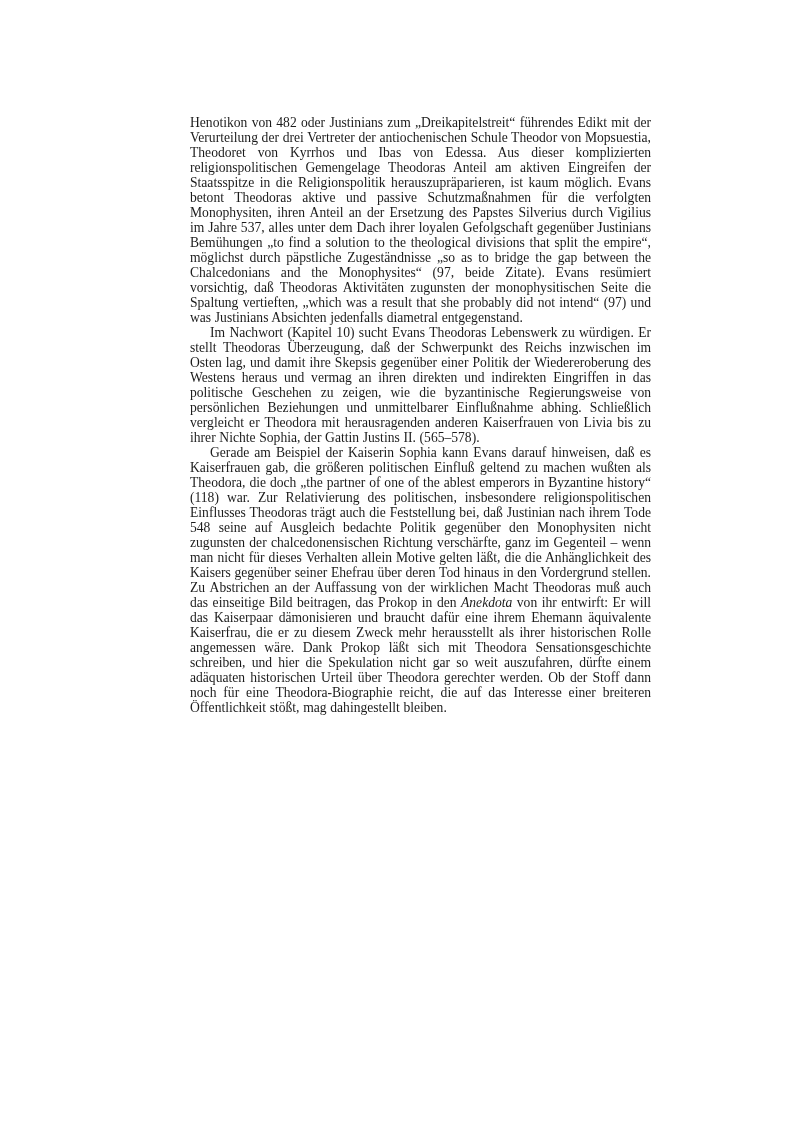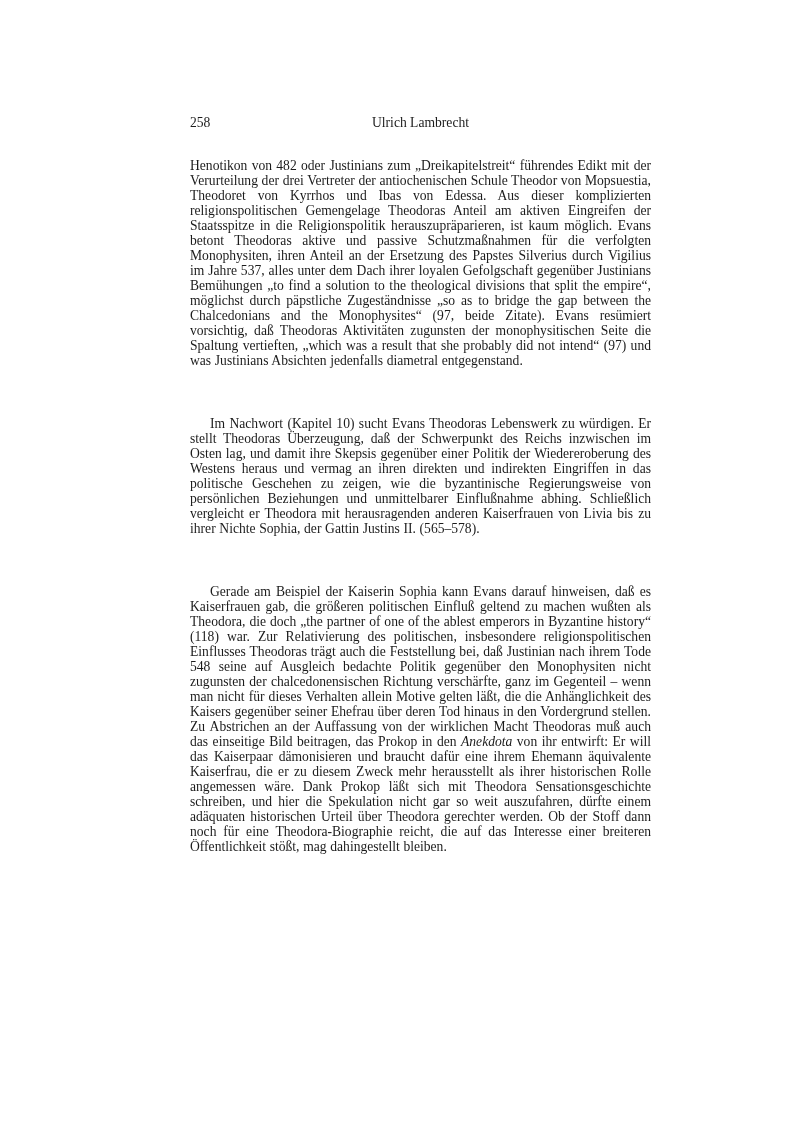--- a/index.html
+++ b/index.html
@@ -38,35 +38,30 @@
       margin: 0;
       font-size: 13.6px;
       line-height: 15px;
       text-align: justify;
       hyphens: auto;
       -webkit-hyphens: auto;
       word-spacing: 0.02em;
     }
     .body-text p.indent {
       text-indent: 20px;
-      margin-top: 48px;
     }
     .body-text i {
     }
   </style>
 </head>
 <body>
 
 <div class="page">
   <div class="text-block">
 
-    <div class="running-header">
-      <span class="page-number">258</span>
-      <span class="header-author">Ulrich Lambrecht</span>
-    </div>
 
     <div class="body-text">
       <p>Henotikon von 482 oder Justinians zum „Dreikapitelstreit“ führendes Edikt mit der Verurteilung der drei Vertreter der antiochenischen Schule Theodor von Mopsuestia, Theodoret von Kyrrhos und Ibas von Edessa. Aus dieser komplizierten religionspolitischen Gemengelage Theodoras Anteil am aktiven Eingreifen der Staatsspitze in die Religionspolitik herauszupräparieren, ist kaum möglich. Evans betont Theodoras aktive und passive Schutzmaßnahmen für die verfolgten Monophysiten, ihren Anteil an der Ersetzung des Papstes Silverius durch Vigilius im Jahre 537, alles unter dem Dach ihrer loyalen Gefolgschaft gegenüber Justinians Bemühungen „to find a solution to the theological divisions that split the empire“, möglichst durch päpstliche Zugeständnisse „so as to bridge the gap between the Chalcedonians and the Monophysites“ (97, beide Zitate). Evans resümiert vorsichtig, daß Theodoras Aktivitäten zugunsten der monophysitischen Seite die Spaltung vertieften, „which was a result that she probably did not intend“ (97) und was Justinians Absichten jedenfalls diametral entgegenstand.</p>
 
       <p class="indent">Im Nachwort (Kapitel 10) sucht Evans Theodoras Lebenswerk zu würdigen. Er stellt Theodoras Überzeugung, daß der Schwerpunkt des Reichs inzwischen im Osten lag, und damit ihre Skepsis gegenüber einer Politik der Wiedereroberung des Westens heraus und vermag an ihren direkten und indirekten Eingriffen in das politische Geschehen zu zeigen, wie die byzantinische Regierungsweise von persönlichen Beziehungen und unmittelbarer Einflußnahme abhing. Schließlich vergleicht er Theodora mit herausragenden anderen Kaiserfrauen von Livia bis zu ihrer Nichte Sophia, der Gattin Justins II. (565–578).</p>
 
       <p class="indent"><span>Gerade am Beispiel der Kaiserin Sophia kann Evans darauf hinweisen, daß es Kaiserfrauen gab, die größeren politischen Einfluß geltend zu machen wußten als Theodora, die doch „the partner of one of the ablest emperors in Byzantine history“ (118) war. Zur Relativierung des politischen, insbesondere religionspolitischen Einflusses Theodoras trägt auch die Feststellung bei, daß Justinian nach ihrem Tode 548 seine auf Ausgleich bedachte Politik gegenüber den Monophysiten nicht zugunsten der chalcedonensischen Richtung verschärfte, ganz im Gegenteil – wenn man nicht für dieses Verhalten allein Motive gelten läßt, die die Anhänglichkeit des Kaisers gegenüber seiner Ehefrau über deren Tod hinaus in den Vordergrund stellen. Zu Abstrichen an der Auffassung von der wirklichen Macht Theodoras muß auch das einseitige Bild beitragen, das Prokop in den </span><i>Anekdota</i><span> von ihr entwirft: Er will das Kaiserpaar dämonisieren und braucht dafür eine ihrem Ehemann äquivalente Kaiserfrau, die er zu diesem Zweck mehr herausstellt als ihrer historischen Rolle angemessen wäre. Dank Prokop läßt sich mit Theodora Sensationsgeschichte schreiben, und hier die Spekulation nicht gar so weit auszufahren, dürfte einem adäquaten historischen Urteil über Theodora gerechter werden. Ob der Stoff dann noch für eine Theodora-Biographie reicht, die auf das Interesse einer breiteren Öffentlichkeit stößt, mag dahingestellt bleiben.</span></p>
     </div>
 
   </div>

